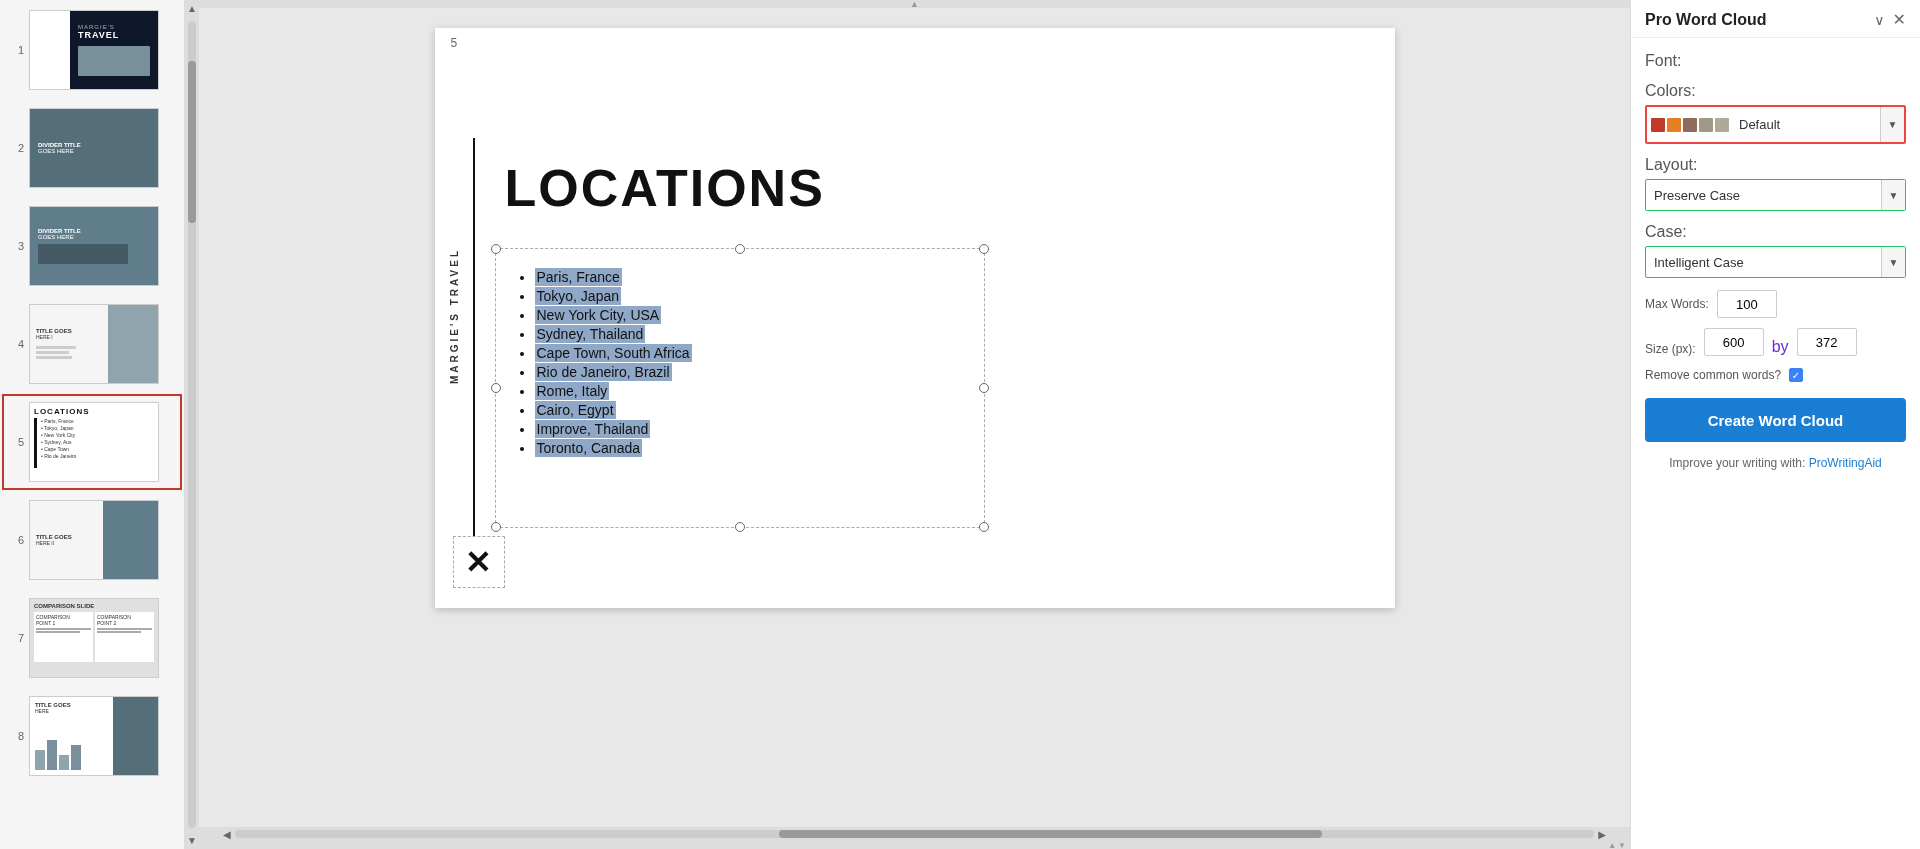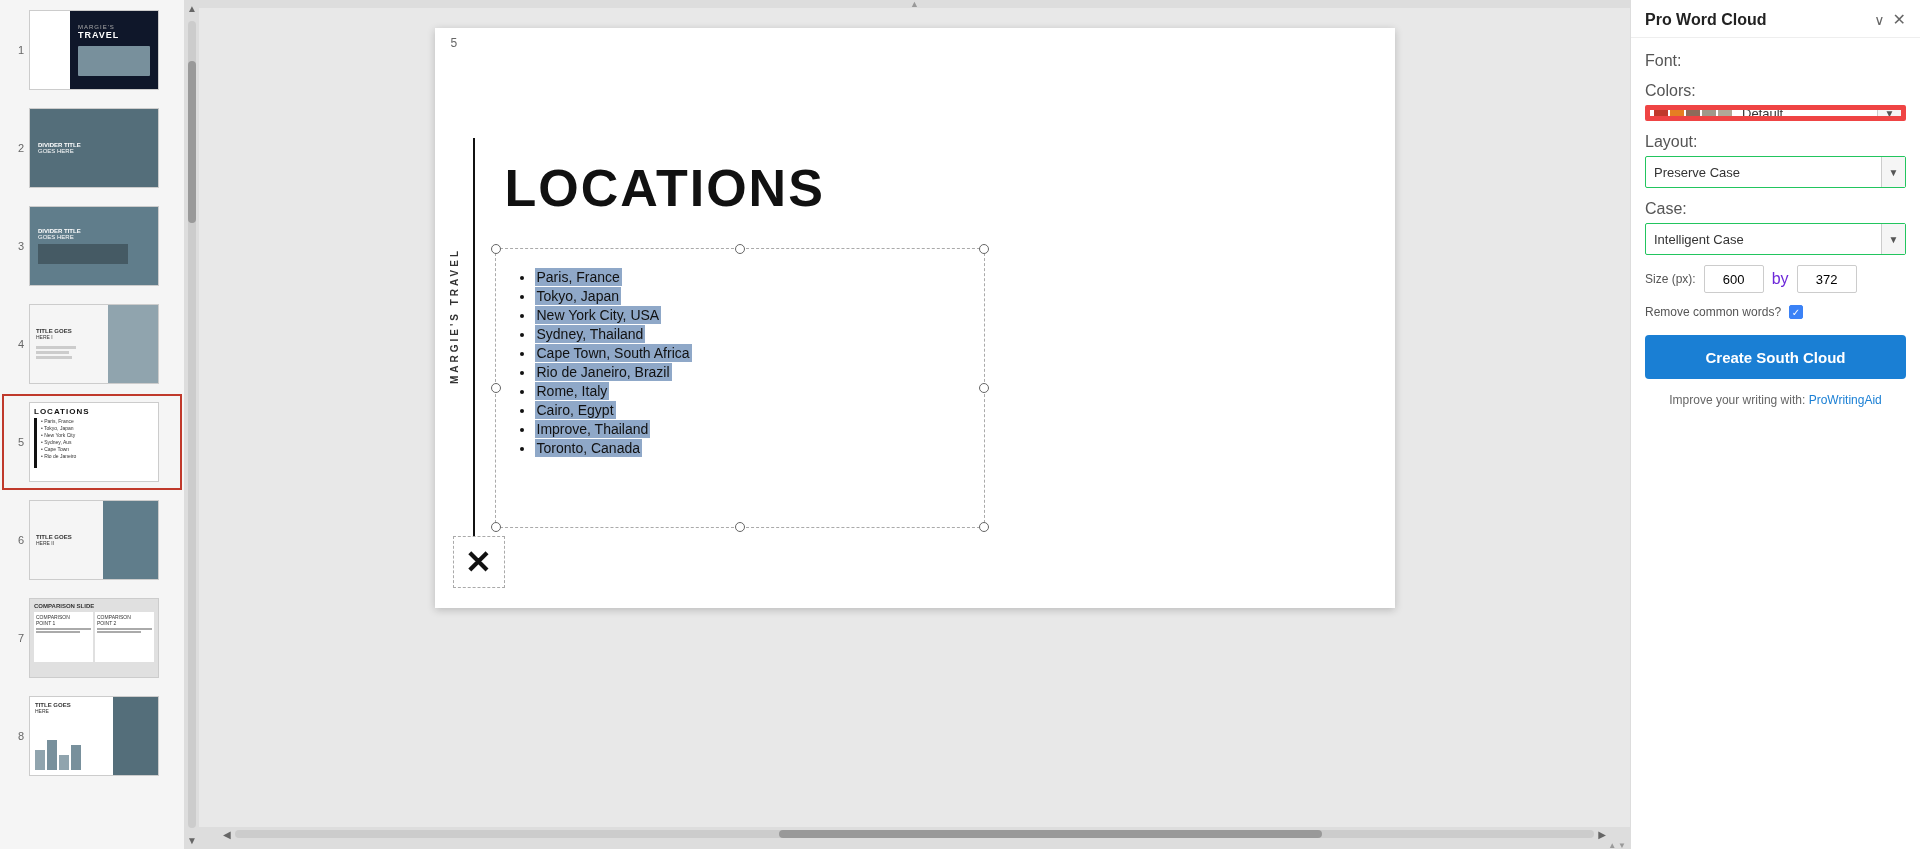--- a/index.html
+++ b/index.html
@@ -268,23 +268,23 @@
       width: 0;
       height: 0;
       border-left: 5px solid transparent;
       border-right: 5px solid transparent;
       border-top: 8px solid #333;
     }
 
     .color-dropdown {
       display: flex;
       align-items: center;
-      border: 5px solid #ef4444;
+      border: 2px solid #ef4444;
       border-radius: 2px;
-      height: 16px;
+      height: 39px;
       overflow: hidden;
       cursor: pointer;
     }
     .color-swatches {
       display: flex;
       align-items: center;
       height: 100%;
       padding: 0 4px;
       gap: 2px;
     }
@@ -334,21 +334,21 @@
       height: 28px;
       border: 1px solid #ccc;
       border-radius: 2px;
       padding: 0 6px;
       font-size: 13px;
       text-align: center;
     }
 
     .size-row {
       display: flex;
-      align-items: center;
+      align-items: flex-end;
       gap: 8px;
       margin-top: 10px;
     }
     .size-label { font-size: 12px; color: #555; }
     .size-input {
       width: 60px;
       height: 28px;
       border: 1px solid #ccc;
       border-radius: 2px;
       padding: 0 6px;
@@ -670,37 +670,41 @@
     </div>
 
     
     <div class="field-label">Case:</div>
     <div class="case-dropdown">
       <span class="case-dropdown-label">Intelligent Case</span>
       <div class="dropdown-arrow-btn">▼</div>
     </div>
 
     
+    <div class="max-words-row" style="margin-top:12px;">
+      <span class="max-words-label">Max Words:</span>
+      <input class="max-words-input" type="text" value="100" style="">
+    </div>
 
     
     <div class="size-row">
       <span class="size-label">Size (px):</span>
       <input class="size-input" type="text" value="600" style="">
       <span class="size-by">by</span>
       <input class="size-input" type="text" value="372" style="">
     </div>
 
     
     <div class="remove-row">
       <span>Remove common words?</span>
       <div class="checkbox-styled">✓</div>
     </div>
 
     
-    <button class="create-btn">Create South Cloud</button>
+    <button class="create-btn">Create Word Cloud</button>
 
     
     <div class="improve-text">
       <span>Improve your writing with:</span>
       <a class="improve-link">ProWritingAid</a>
     </div>
   </div>
 </div>
 
 </body></html>

